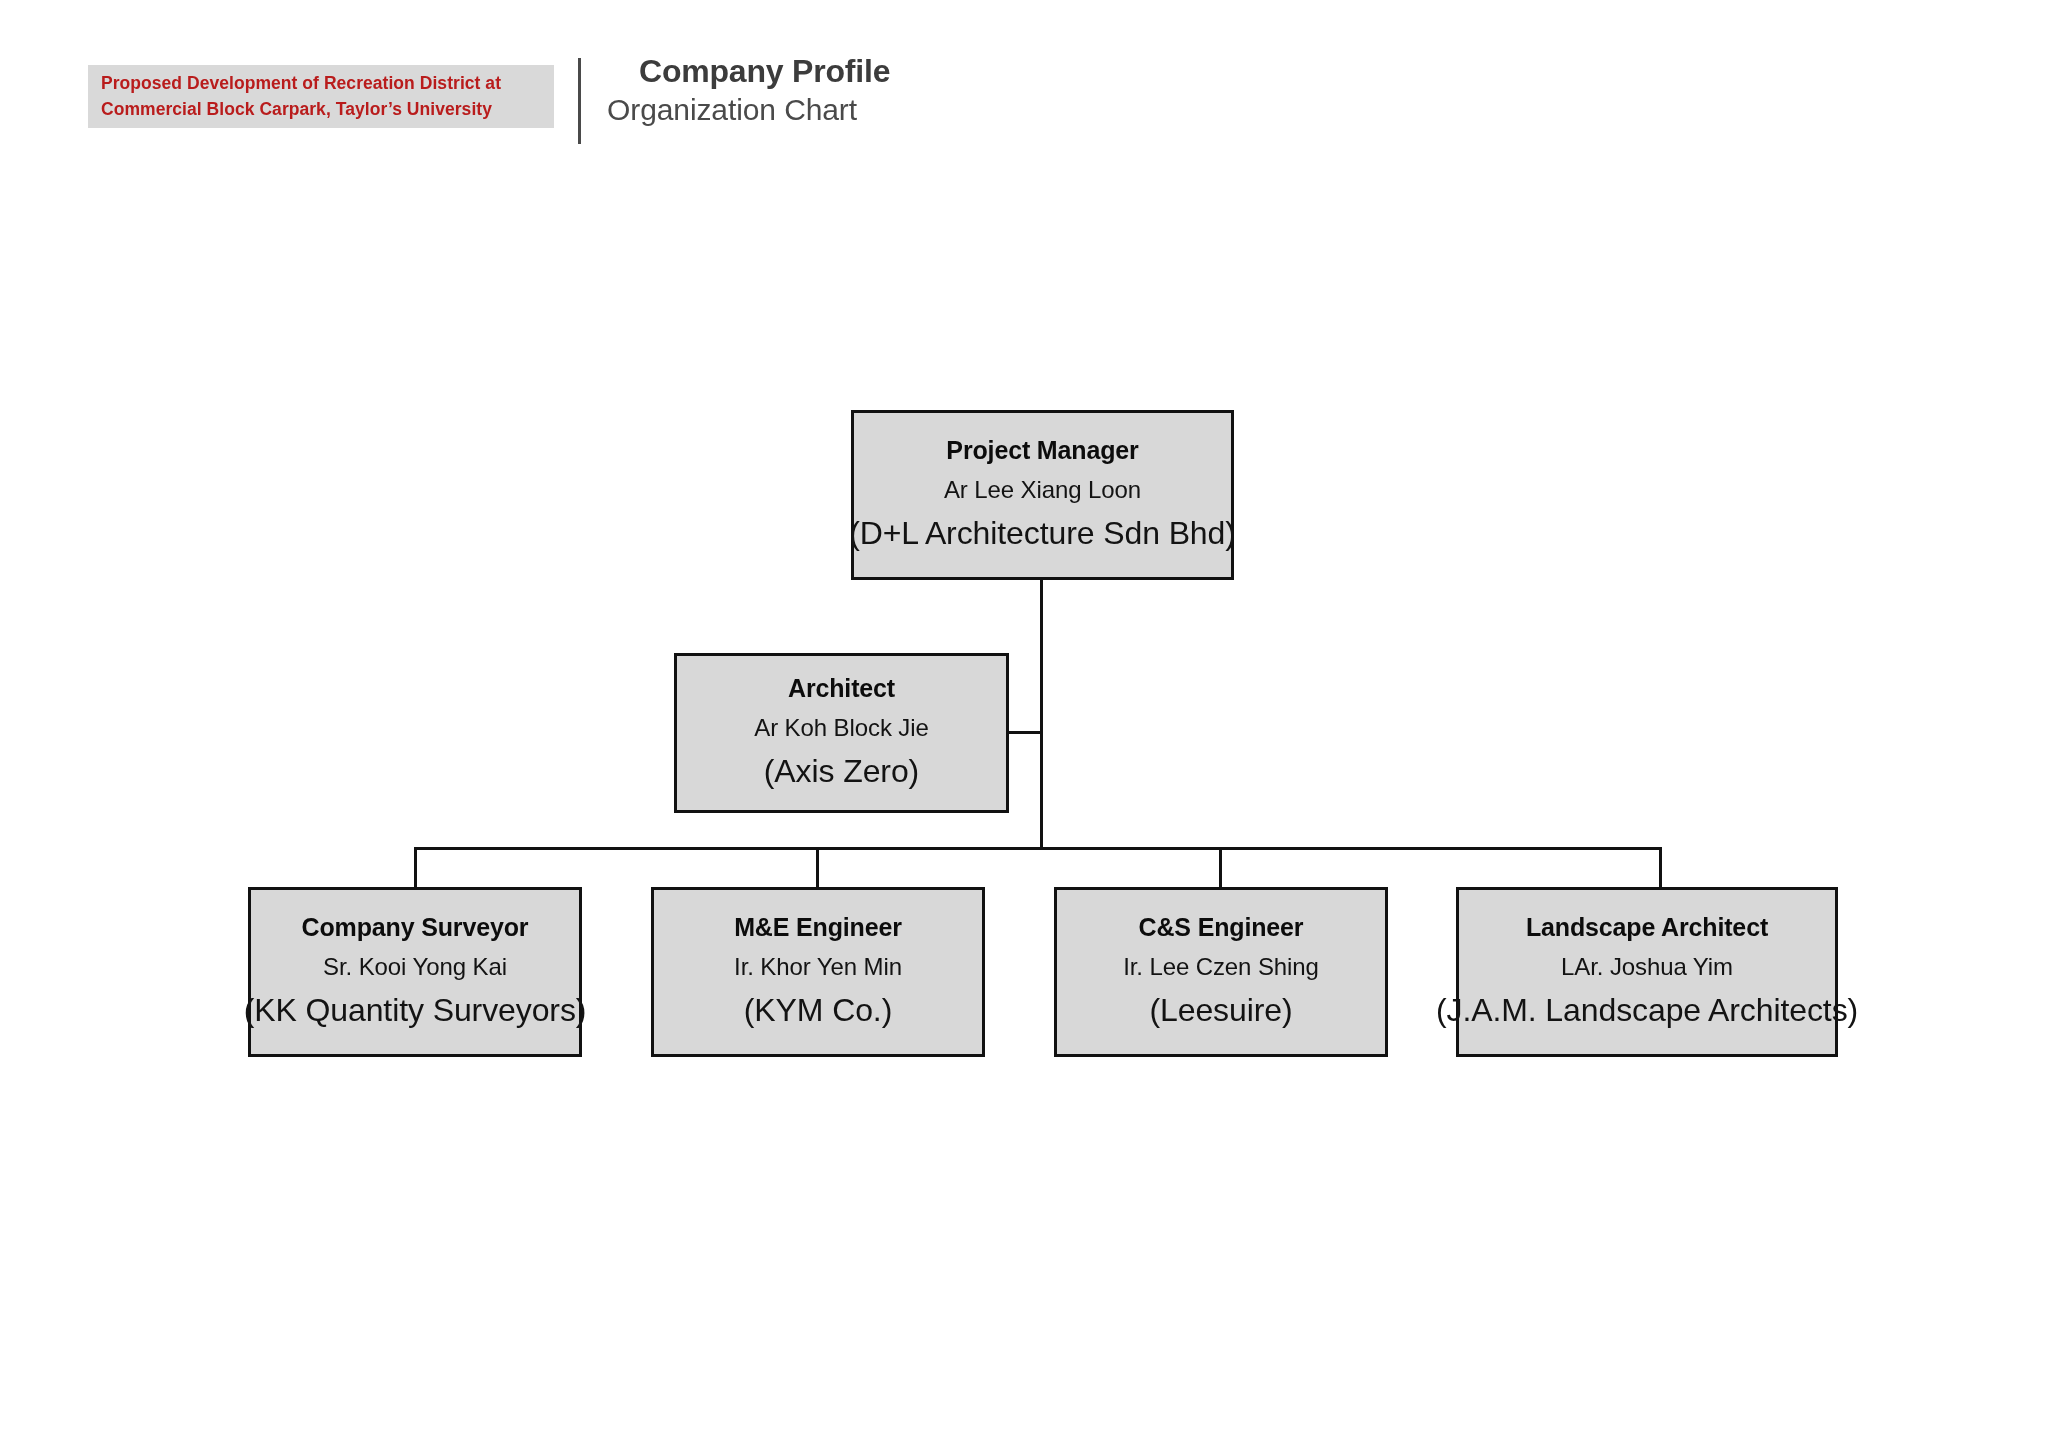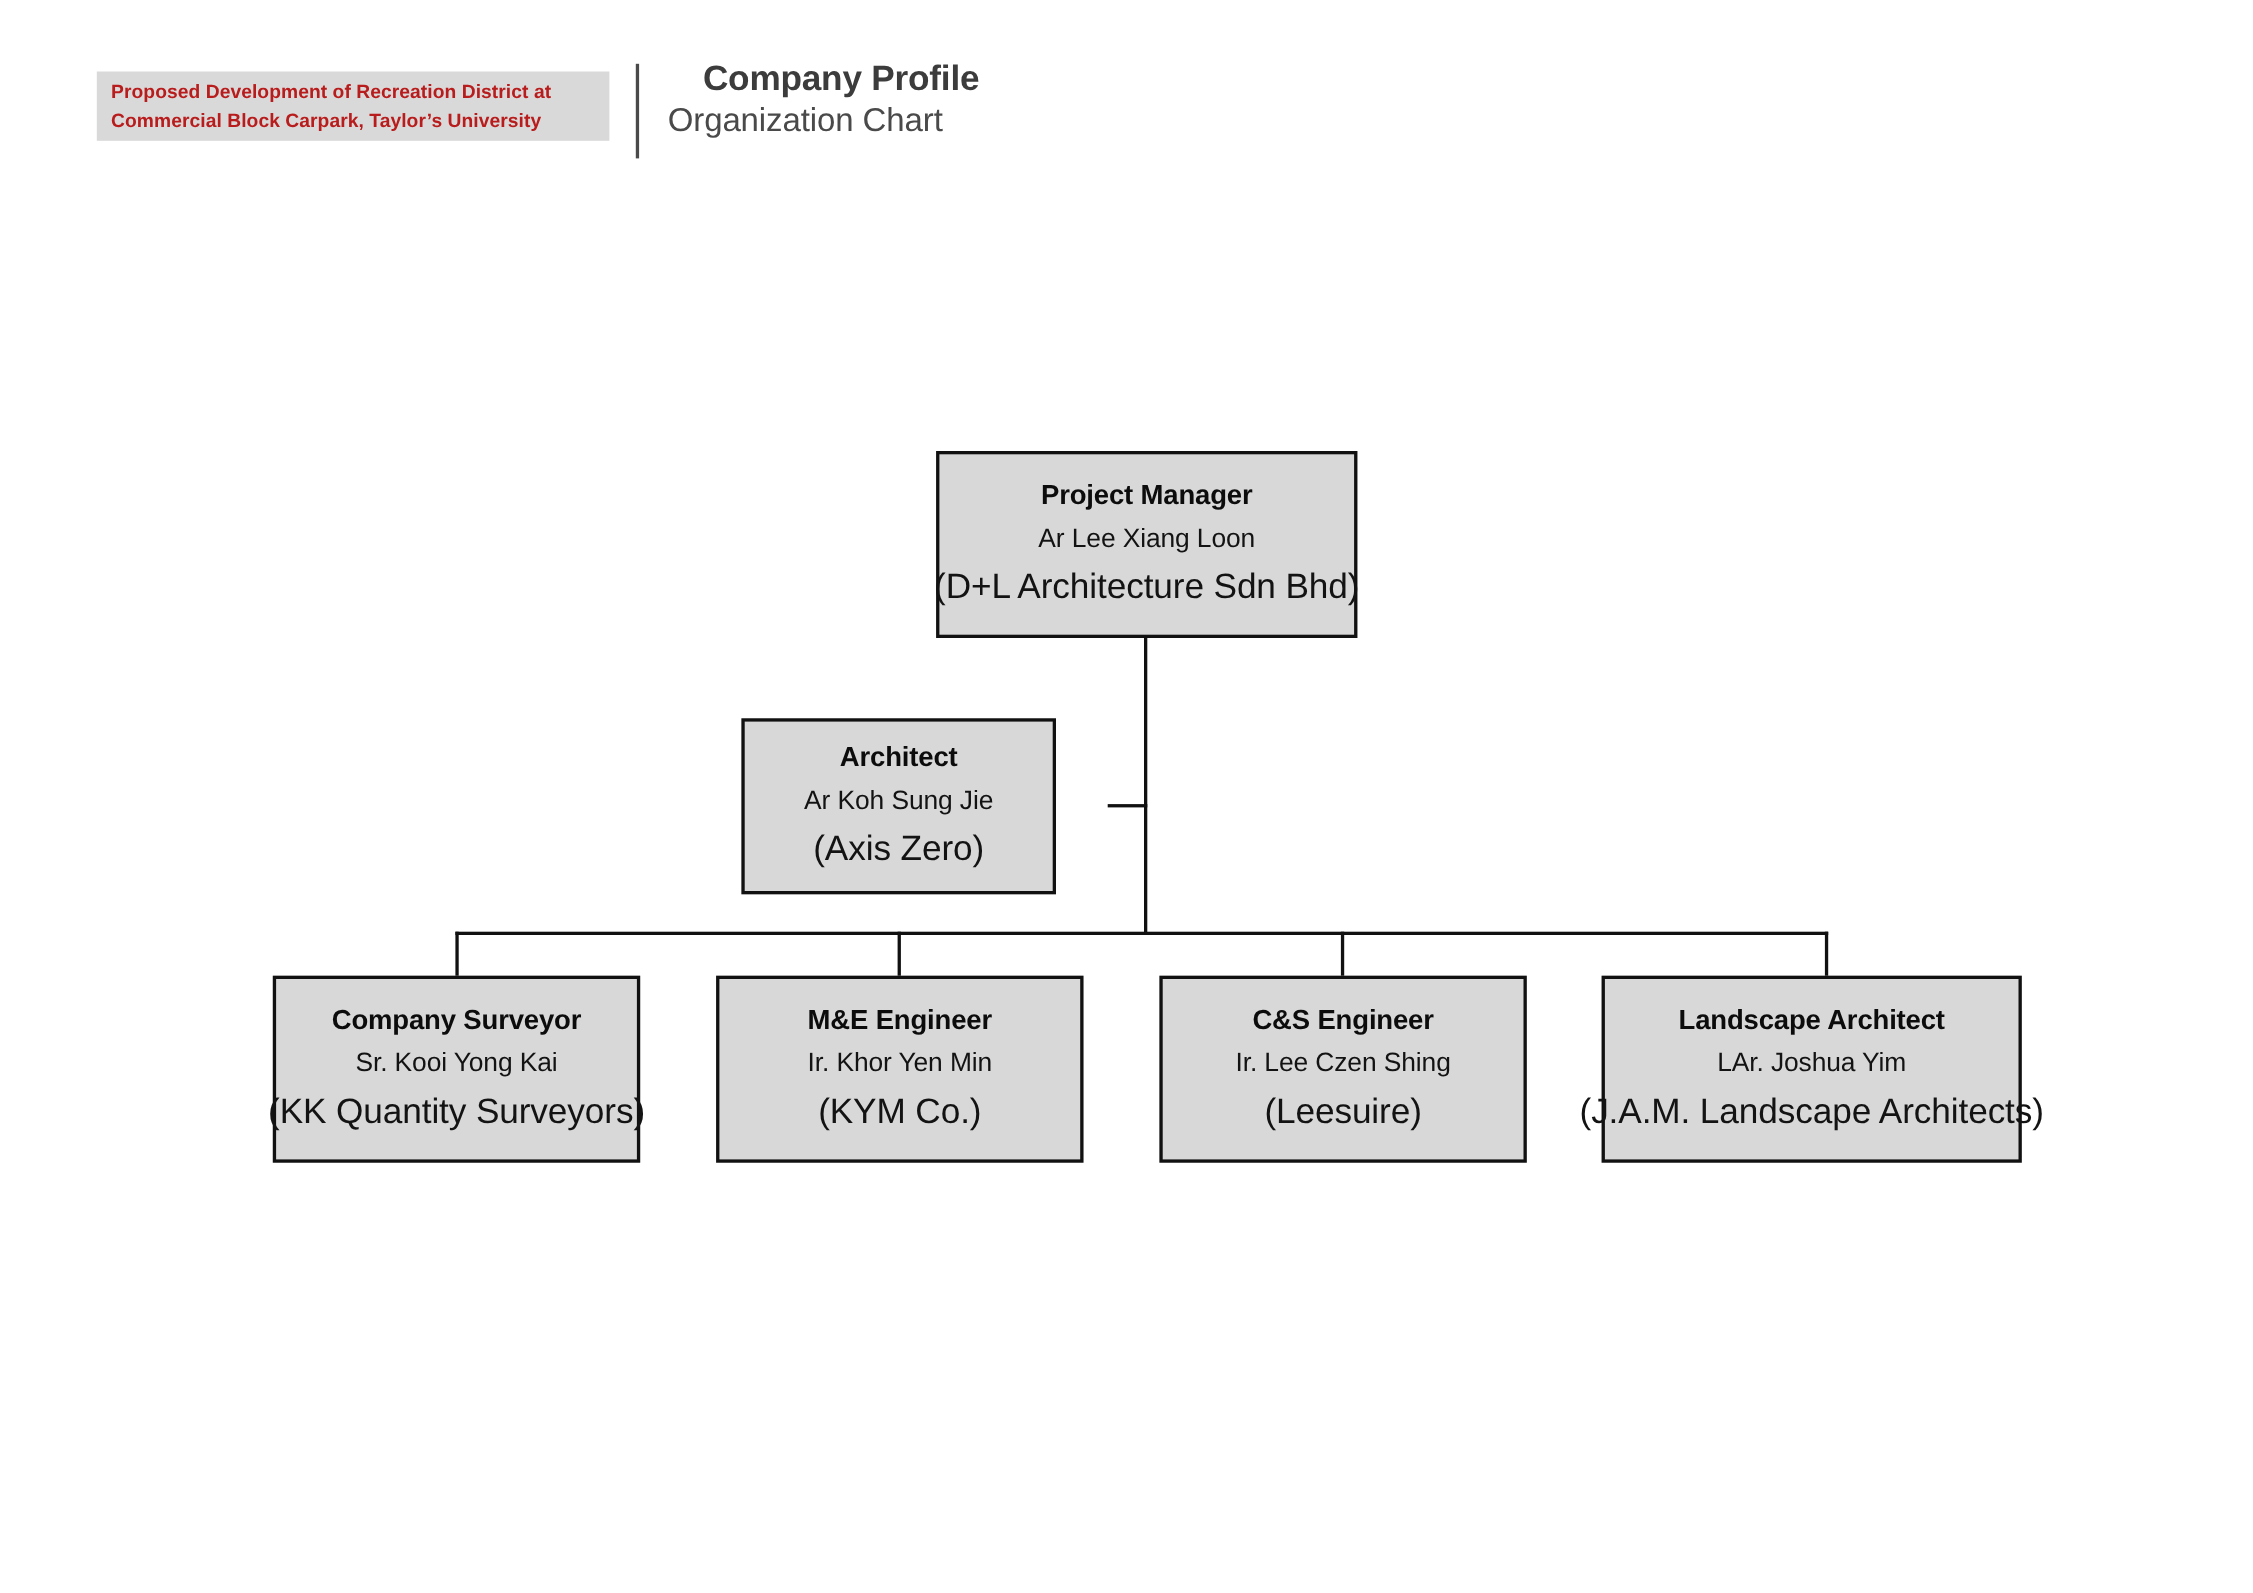--- a/index.html
+++ b/index.html
@@ -124,21 +124,21 @@
     font-weight: normal;
     color: #131313;
     line-height: 1.35;
     letter-spacing: -0.1px;
     margin-top: 6px;
     white-space: nowrap;
   }
 
   
   #box-pm         { left: 835px;  top: 385px;  width: 383px; height: 170px; }
-  #box-architect  { left: 658px;  top: 628px;  width: 286px; height: 160px; }
+  #box-architect  { left: 658px;  top: 628px;  width: 335px; height: 160px; }
   #box-qs         { left: 232px;  top: 862px;  width: 334px; height: 170px; }
   #box-me         { left: 635px;  top: 862px;  width: 334px; height: 170px; }
   #box-cs         { left: 1038px; top: 862px;  width: 334px; height: 170px; }
   #box-la         { left: 1440px; top: 862px;  width: 382px; height: 170px; }
 
   
   .connector {
     position: absolute;
     background: #111111;
   }
@@ -189,21 +189,21 @@
     <div class="connector v-line" id="drop-la"></div>
 
     <div class="node-box" id="box-pm">
       <div class="node-title">Project Manager</div>
       <div class="node-person">Ar Lee Xiang Loon</div>
       <div class="node-company">(D+L Architecture Sdn Bhd)</div>
     </div>
 
     <div class="node-box" id="box-architect">
       <div class="node-title">Architect</div>
-      <div class="node-person">Ar Koh Sung Jie</div>
+      <div class="node-person">Ar Koh Block Jie</div>
       <div class="node-company">(Axis Zero)</div>
     </div>
 
     <div class="node-box" id="box-qs">
       <div class="node-title">Company Surveyor</div>
       <div class="node-person">Sr. Kooi Yong Kai</div>
       <div class="node-company">(KK Quantity Surveyors)</div>
     </div>
 
     <div class="node-box" id="box-me">

